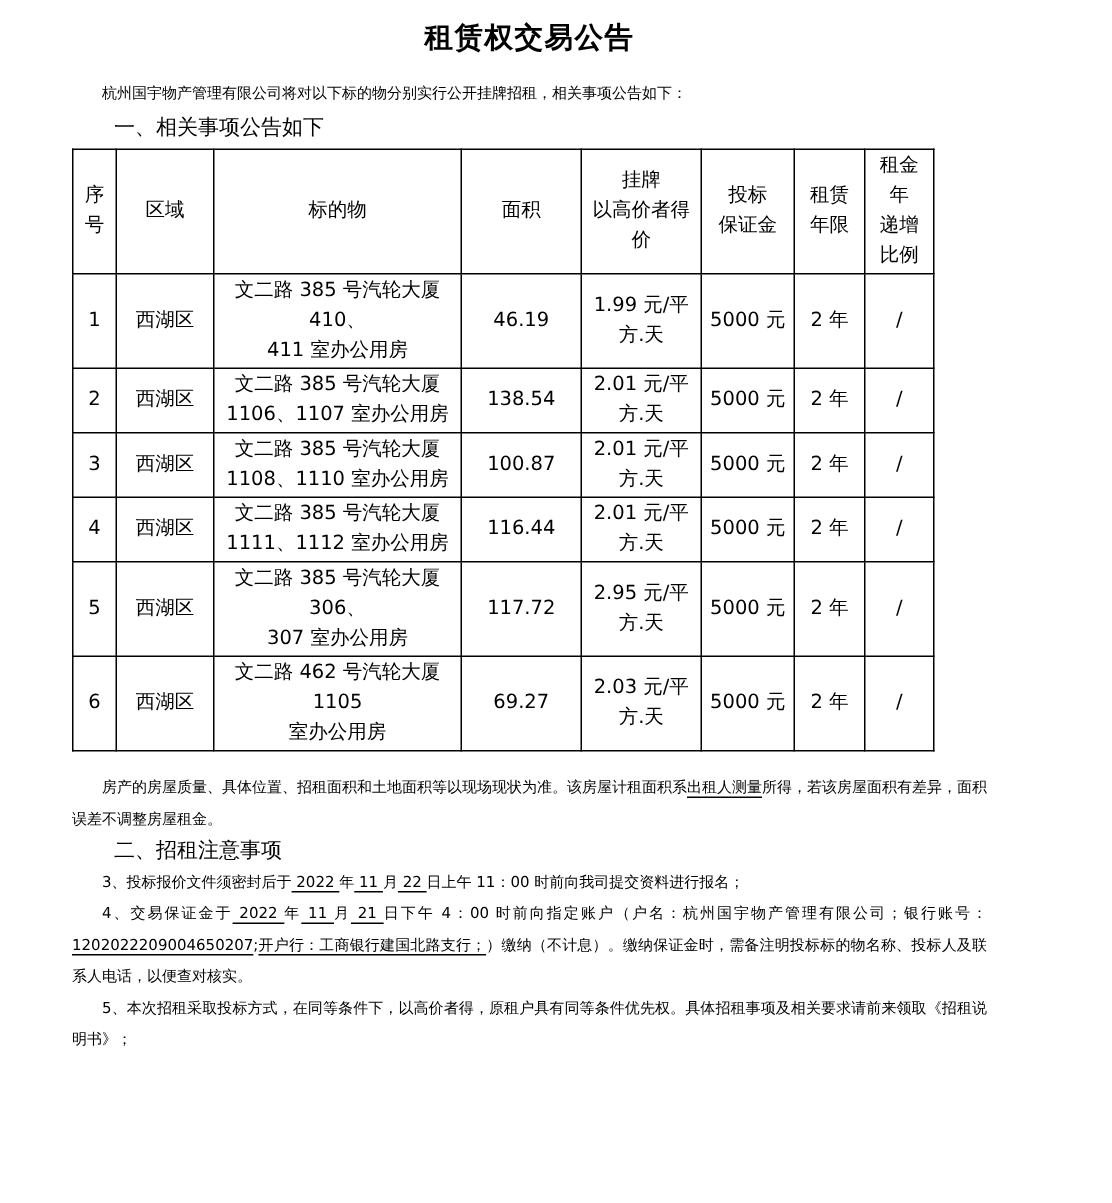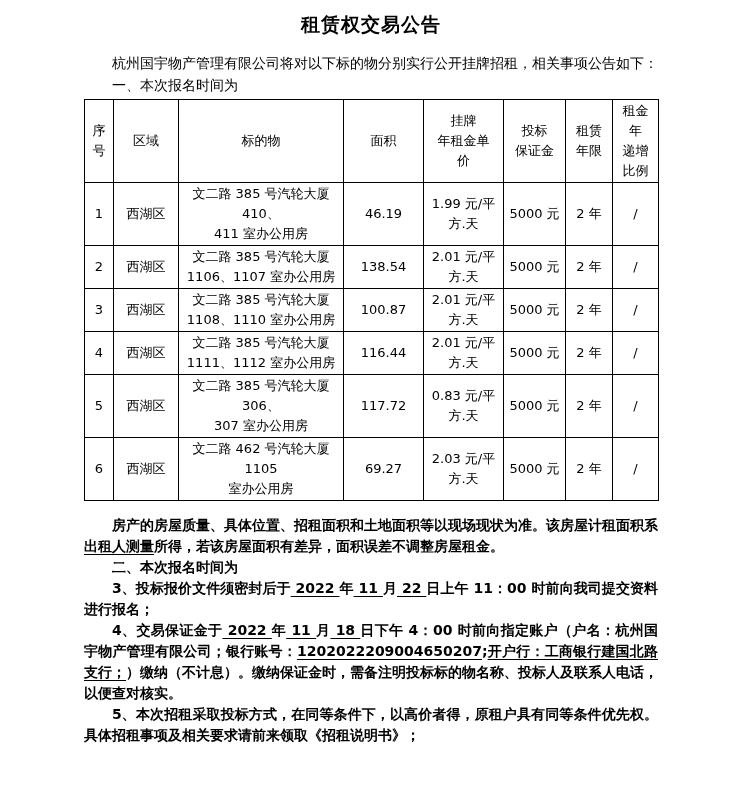--- a/index.html
+++ b/index.html
@@ -3,32 +3,32 @@
 <meta charset="utf-8">
 <style>
   html,body { margin:0; padding:0; background:#fff; }
   .page {
     position:relative;
     width:741px; height:802px;
     box-sizing:border-box;
     background:#ffffff;
     color:#000000;
     font-family:"DejaVu Sans", sans-serif;
-    padding:10px 83px 0 84px;
+    padding:10px 83px 0 48px;
     overflow:hidden;
   }
   .doc-title {
     font-size:19px;
     font-weight:bold;
     text-align:center;
     margin:2px 0 14px 0;
     letter-spacing:1px;
   }
   .para {
-    font-size:14px;
+    font-size:10px;
     line-height:22px;
     text-align:justify;
     margin:0;
   }
   .indent { text-indent:2em; }
   .section-heading {
     font-size:14px;
     line-height:22px;
     margin:0;
     text-indent:2em;
@@ -48,54 +48,54 @@
     vertical-align:middle;
     padding:1px 2px;
     line-height:20px;
     white-space:pre-line;
     overflow:hidden;
     box-sizing:border-box;
   }
   table.listing thead tr { height:78px; }
   table.listing tbody tr { height:42px; }
   .notes { margin-top:14px; }
-  .notes .para { line-height:21px;font-weight:bold; }
+  .notes .para { line-height:21px; }
   .u { text-decoration:underline; text-underline-offset:3px; }
 </style>
 </head>
 <body>
 
 <div class="page">
 
   <h1 class="doc-title">租赁权交易公告</h1>
 
   <p class="para indent">杭州国宇物产管理有限公司将对以下标的物分别实行公开挂牌招租，相关事项公告如下：</p>
 
-  <p class="section-heading">一、本次报名时间为</p>
+  <p class="section-heading">一、相关事项公告如下</p>
 
   <table class="listing">
     <colgroup>
       <col style="width:29px">
         <col style="width:65px">
         <col style="width:165px">
         <col style="width:80px">
       <col style="width:80px">
         <col style="width:62px">
         <col style="width:47px">
         <col style="width:46px">
     </colgroup>
   <thead>
         <tr>
           <th>序
 号</th>
           <th>区域</th>
           <th>标的物</th>
           <th>面积</th>
           <th>挂牌
-年租金单
+以高价者得
 价</th>
           <th>投标
 保证金</th>
           <th>租赁
 年限</th>
           <th>租金
 年
 递增
 比例</th>
         </tr>
@@ -148,21 +148,21 @@
           <td>5000 元</td>
           <td>2 年</td>
           <td>/</td>
         </tr>
         <tr>
           <td>5</td>
           <td>西湖区</td>
           <td>文二路 385 号汽轮大厦 306、
 307 室办公用房</td>
           <td>117.72</td>
-          <td>0.83 元/平
+          <td>2.95 元/平
 方.天</td>
           <td>5000 元</td>
           <td>2 年</td>
           <td>/</td>
         </tr>
         <tr>
           <td>6</td>
           <td>西湖区</td>
           <td>文二路 462 号汽轮大厦 1105
 室办公用房</td>
@@ -171,20 +171,20 @@
 方.天</td>
           <td>5000 元</td>
           <td>2 年</td>
           <td>/</td>
         </tr>
       </tbody>
     </table>
 
   <div class="notes">
     <p class="para indent"><span>房产的房屋质量、具体位置、招租面积和土地面积等以现场现状为准。该房屋计租面积系</span><span class="u">出租人测量</span><span>所得，若该房屋面积有差异，面积误差不调整房屋租金。</span></p>
-    <p class="para section-heading">二、本次报名时间为</p>
+    <p class="para section-heading">二、招租注意事项</p>
     <p class="para indent"><span>3、投标报价文件须密封后于</span><span class="u"> 2022 </span><span>年</span><span class="u"> 11 </span><span>月</span><span class="u"> 22 </span><span>日上午 11：00 时前向我司提交资料进行报名；</span></p>
-    <p class="para indent"><span>4、交易保证金于</span><span class="u"> 2022 </span><span>年</span><span class="u"> 11 </span><span>月</span><span class="u"> 18 </span><span>日下午 4：00 时前向指定账户（户名：杭州国宇物产管理有限公司；银行账号：</span><span class="u">1202022209004650207</span><span>;</span><span class="u">开户行：工商银行建国北路支行；</span><span>）缴纳（不计息）。缴纳保证金时，需备注明投标标的物名称、投标人及联系人电话，以便查对核实。</span></p>
+    <p class="para indent"><span>4、交易保证金于</span><span class="u"> 2022 </span><span>年</span><span class="u"> 11 </span><span>月</span><span class="u"> 21 </span><span>日下午 4：00 时前向指定账户（户名：杭州国宇物产管理有限公司；银行账号：</span><span class="u">1202022209004650207</span><span>;</span><span class="u">开户行：工商银行建国北路支行；</span><span>）缴纳（不计息）。缴纳保证金时，需备注明投标标的物名称、投标人及联系人电话，以便查对核实。</span></p>
     <p class="para indent"><span>5、本次招租采取投标方式，在同等条件下，以高价者得，原租户具有同等条件优先权。具体招租事项及相关要求请前来领取《招租说明书》；</span></p>
 
   </div>
 
 </div>
 
 </body></html>

